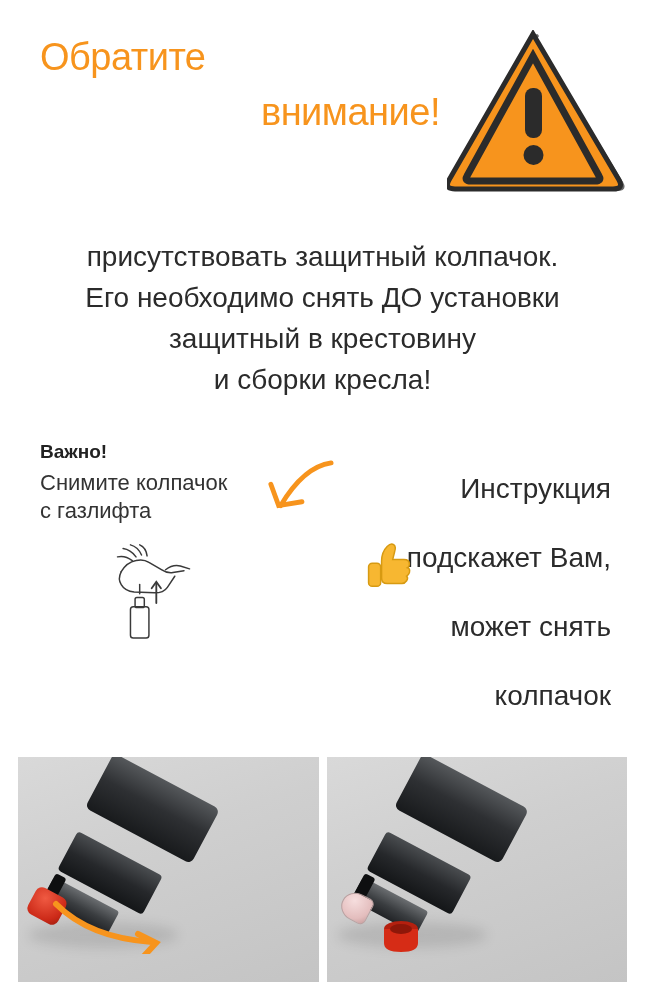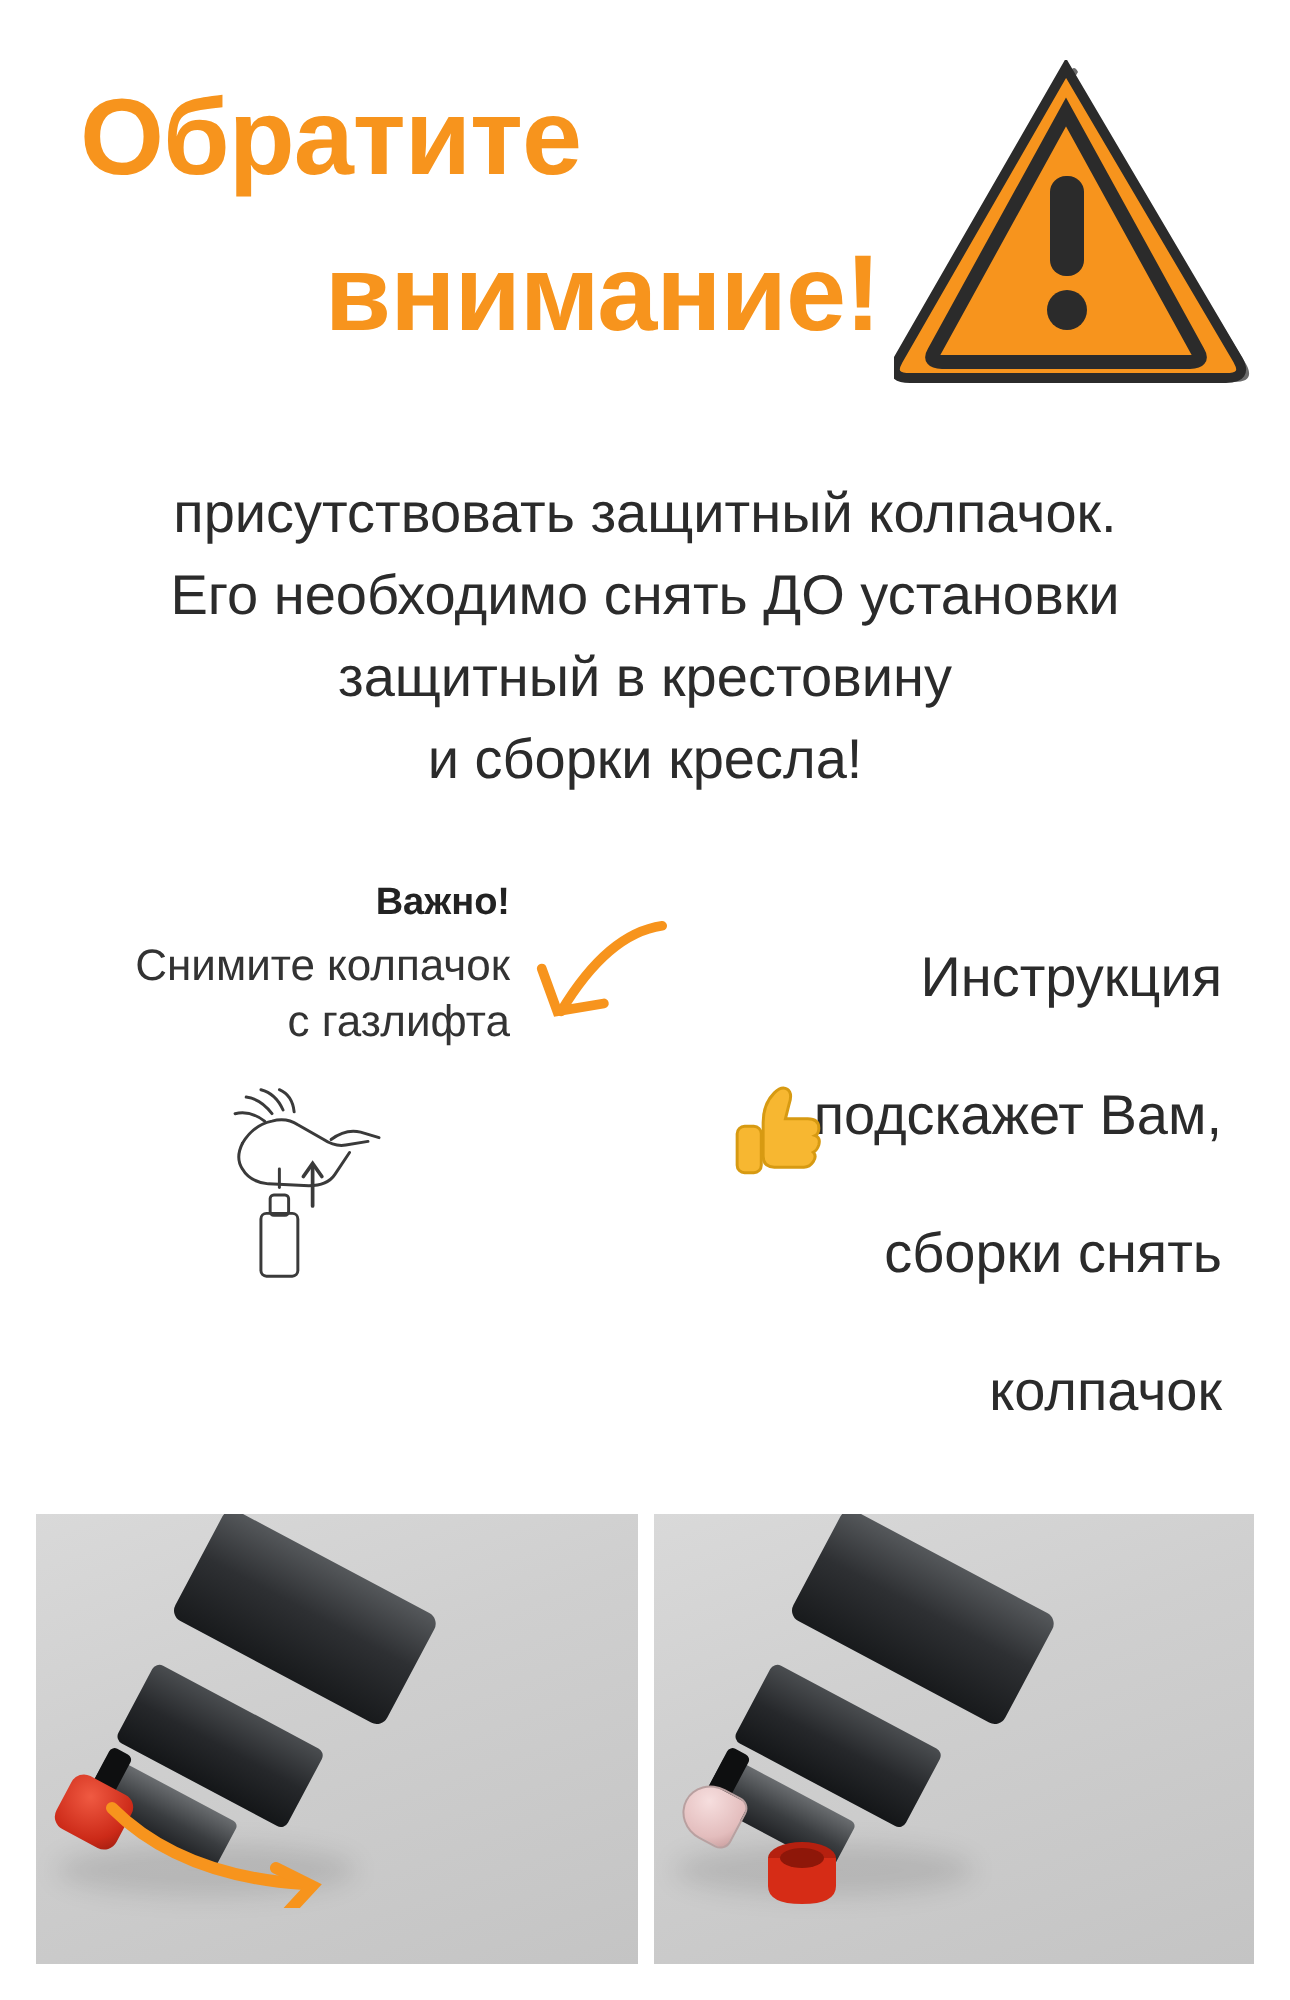--- a/index.html
+++ b/index.html
@@ -14,22 +14,22 @@
   }
 
   
   .header {
     position: relative;
     height: 215px;
     padding: 30px 20px 0 40px;
   }
   .headline {
     color: #F7941D;
-    font-weight: bold;
-    font-size: 54px;
+    font-weight: normal;
+    font-size: 38px;
     line-height: 1.45;
     letter-spacing: -0.5px;
     width: 400px;
   }
   .headline .l1 { display: block; }
   .headline .l2 { display: block; text-align: right; }
 
   .warn-sign {
     position: absolute;
     right: 18px;
@@ -52,21 +52,21 @@
   
   .middle {
     margin-top: 40px;
     display: flex;
     align-items: flex-start;
     padding: 0 18px 0 40px;
     height: 250px;
   }
   .note-col {
     width: 215px;
-    text-align: right;
+    text-align: left;
   }
   .note-title {
     font-weight: bold;
     font-size: 19px;
     color: #222;
     margin-bottom: 6px;
   }
   .note-text {
     font-size: 22px;
     color: #333;
@@ -270,21 +270,21 @@
       <g fill="none" stroke="#F7941D" stroke-width="5" stroke-linecap="round">
         <path d="M72 4 q-28 4 -52 44"></path>
         <path d="M10 26 L18 48 L42 44"></path>
       </g>
     </svg>
   </div>
 
   <div class="instr-col">
     <div class="instr-text">Инструкция</div>
     <div class="instr-text">подскажет Вам,</div>
-    <div class="instr-text">сборки снять</div>
+    <div class="instr-text">может снять</div>
     <div class="instr-text">колпачок</div>
 
     <div class="thumb">
       <svg viewBox="0 0 56 56" width="52" height="52">
         <g>
           <path d="M20 24 q0 -10 6 -16 q4 -4 7 -2 q3 2 1 8 l-2 8 l12 0 q6 0 6 5 q0 3 -2 4 q3 1 2 5 q-1 3 -3 4 q2 2 0 5 q-2 3 -5 3 l-16 0 q-6 0 -6 -6 z" fill="#F7B731" stroke="#D79A12" stroke-width="1.6"></path>
           <rect x="6" y="26" width="13" height="25" rx="4" fill="#F7B731" stroke="#D79A12" stroke-width="1.6"></rect>
         </g>
       </svg>
     </div>

